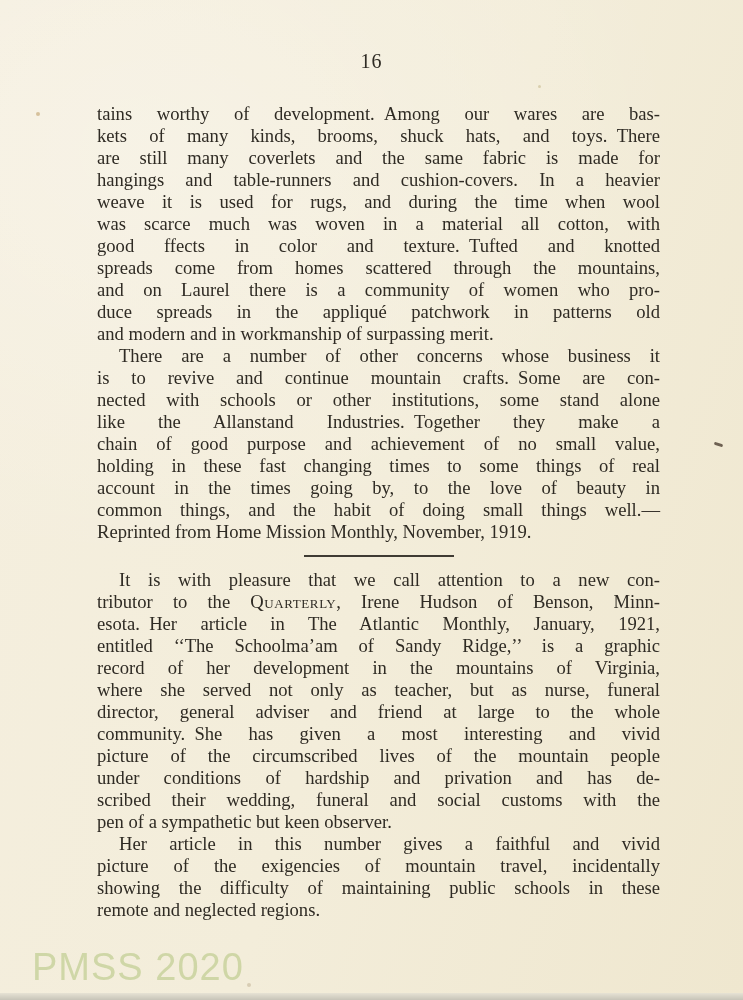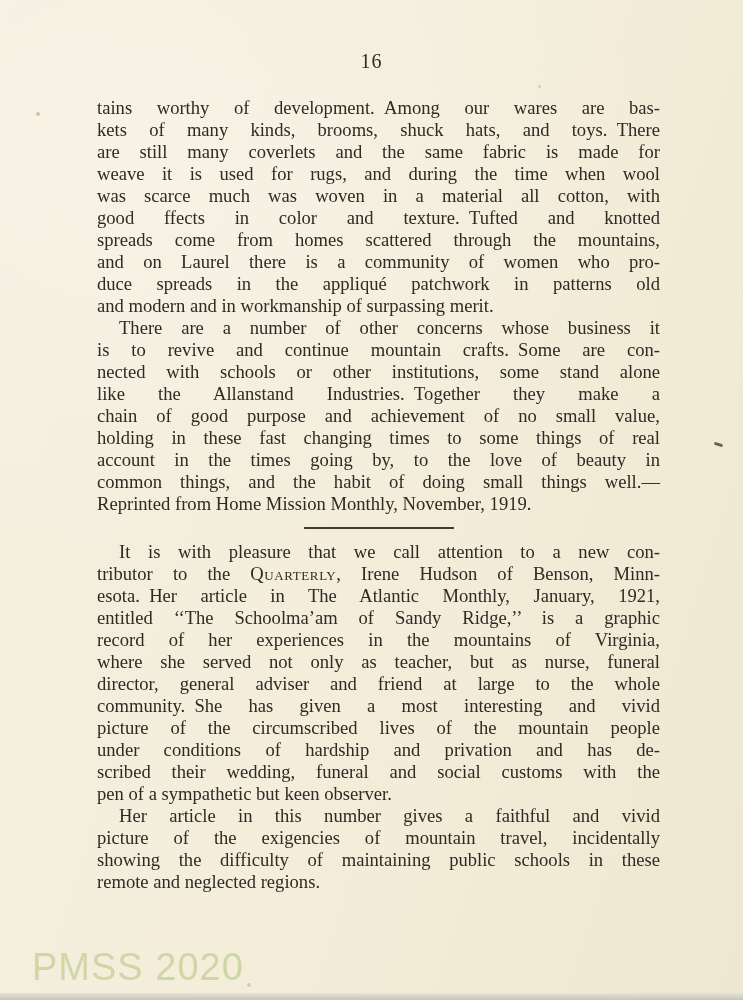--- a/index.html
+++ b/index.html
@@ -24,21 +24,21 @@
     top: 50px;
     left: 0;
     right: 0;
     text-align: center;
     font-size: 20px;
     letter-spacing: 1px;
   }
   .text-column {
     position: absolute;
     left: 97px;
-    top: 97px;
+    top: 103px;
     width: 563px;
   }
   .line {
     font-size: 18.6px;
     line-height: 22px;
     height: 22px;
     text-align: justify;
     text-align-last: justify;
     white-space: normal;
     overflow: visible;
@@ -94,20 +94,21 @@
 </style>
 </head>
 <body>
 
 <div class="scan">
   <div class="page-number">16</div>
   <div class="text-column" id="text-column">
       <div class="line"><span>tains worthy of development. Among our wares are bas-</span></div>
       <div class="line"><span>kets of many kinds, brooms, shuck hats, and toys. There</span></div>
       <div class="line"><span>are still many coverlets and the same fabric is made for</span></div>
+      <div class="line"><span>hangings and table-runners and cushion-covers. In a heavier</span></div>
       <div class="line"><span>weave it is used for rugs, and during the time when wool</span></div>
       <div class="line"><span>was scarce much was woven in a material all cotton, with</span></div>
       <div class="line"><span>good ffects in color and texture. Tufted and knotted</span></div>
       <div class="line"><span>spreads come from homes scattered through the mountains,</span></div>
       <div class="line"><span>and on Laurel there is a community of women who pro-</span></div>
       <div class="line"><span>duce spreads in the appliqué patchwork in patterns old</span></div>
       <div class="line last"><span>and modern and in workmanship of surpassing merit.</span></div>
       <div class="line indent"><span>There are a number of other concerns whose business it</span></div>
       <div class="line"><span>is to revive and continue mountain crafts. Some are con-</span></div>
       <div class="line"><span>nected with schools or other institutions, some stand alone</span></div>
@@ -117,21 +118,21 @@
       <div class="line"><span>account in the times going by, to the love of beauty in</span></div>
       <div class="line"><span>common things, and the habit of doing small things well.—</span></div>
       <div class="line last"><span class="seg-i">Reprinted from Home Mission Monthly, November, 1919.</span></div>
       <div class="divider-wrap">
         <div class="divider-line"></div>
       </div>
       <div class="line indent"><span>It is with pleasure that we call attention to a new con-</span></div>
       <div class="line"><span>tributor to the </span><span class="seg-sc">Quarterly</span><span>, Irene Hudson of Benson, Minn-</span></div>
       <div class="line"><span>esota. Her article in </span><span class="seg-i">The Atlantic Monthly,</span><span> January, 1921,</span></div>
       <div class="line"><span>entitled ‘‘The Schoolma’am of Sandy Ridge,’’ is a graphic</span></div>
-      <div class="line"><span>record of her experiences in the mountains of Virginia,</span></div>
+      <div class="line"><span>record of her development in the mountains of Virginia,</span></div>
       <div class="line"><span>where she served not only as teacher, but as nurse, funeral</span></div>
       <div class="line"><span>director, general adviser and friend at large to the whole</span></div>
       <div class="line"><span>community. She has given a most interesting and vivid</span></div>
       <div class="line"><span>picture of the circumscribed lives of the mountain people</span></div>
       <div class="line"><span>under conditions of hardship and privation and has de-</span></div>
       <div class="line"><span>scribed their wedding, funeral and social customs with the</span></div>
       <div class="line last"><span>pen of a sympathetic but keen observer.</span></div>
       <div class="line indent"><span>Her article in this number gives a faithful and vivid</span></div>
       <div class="line"><span>picture of the exigencies of mountain travel, incidentally</span></div>
       <div class="line"><span>showing the difficulty of maintaining public schools in these</span></div>

